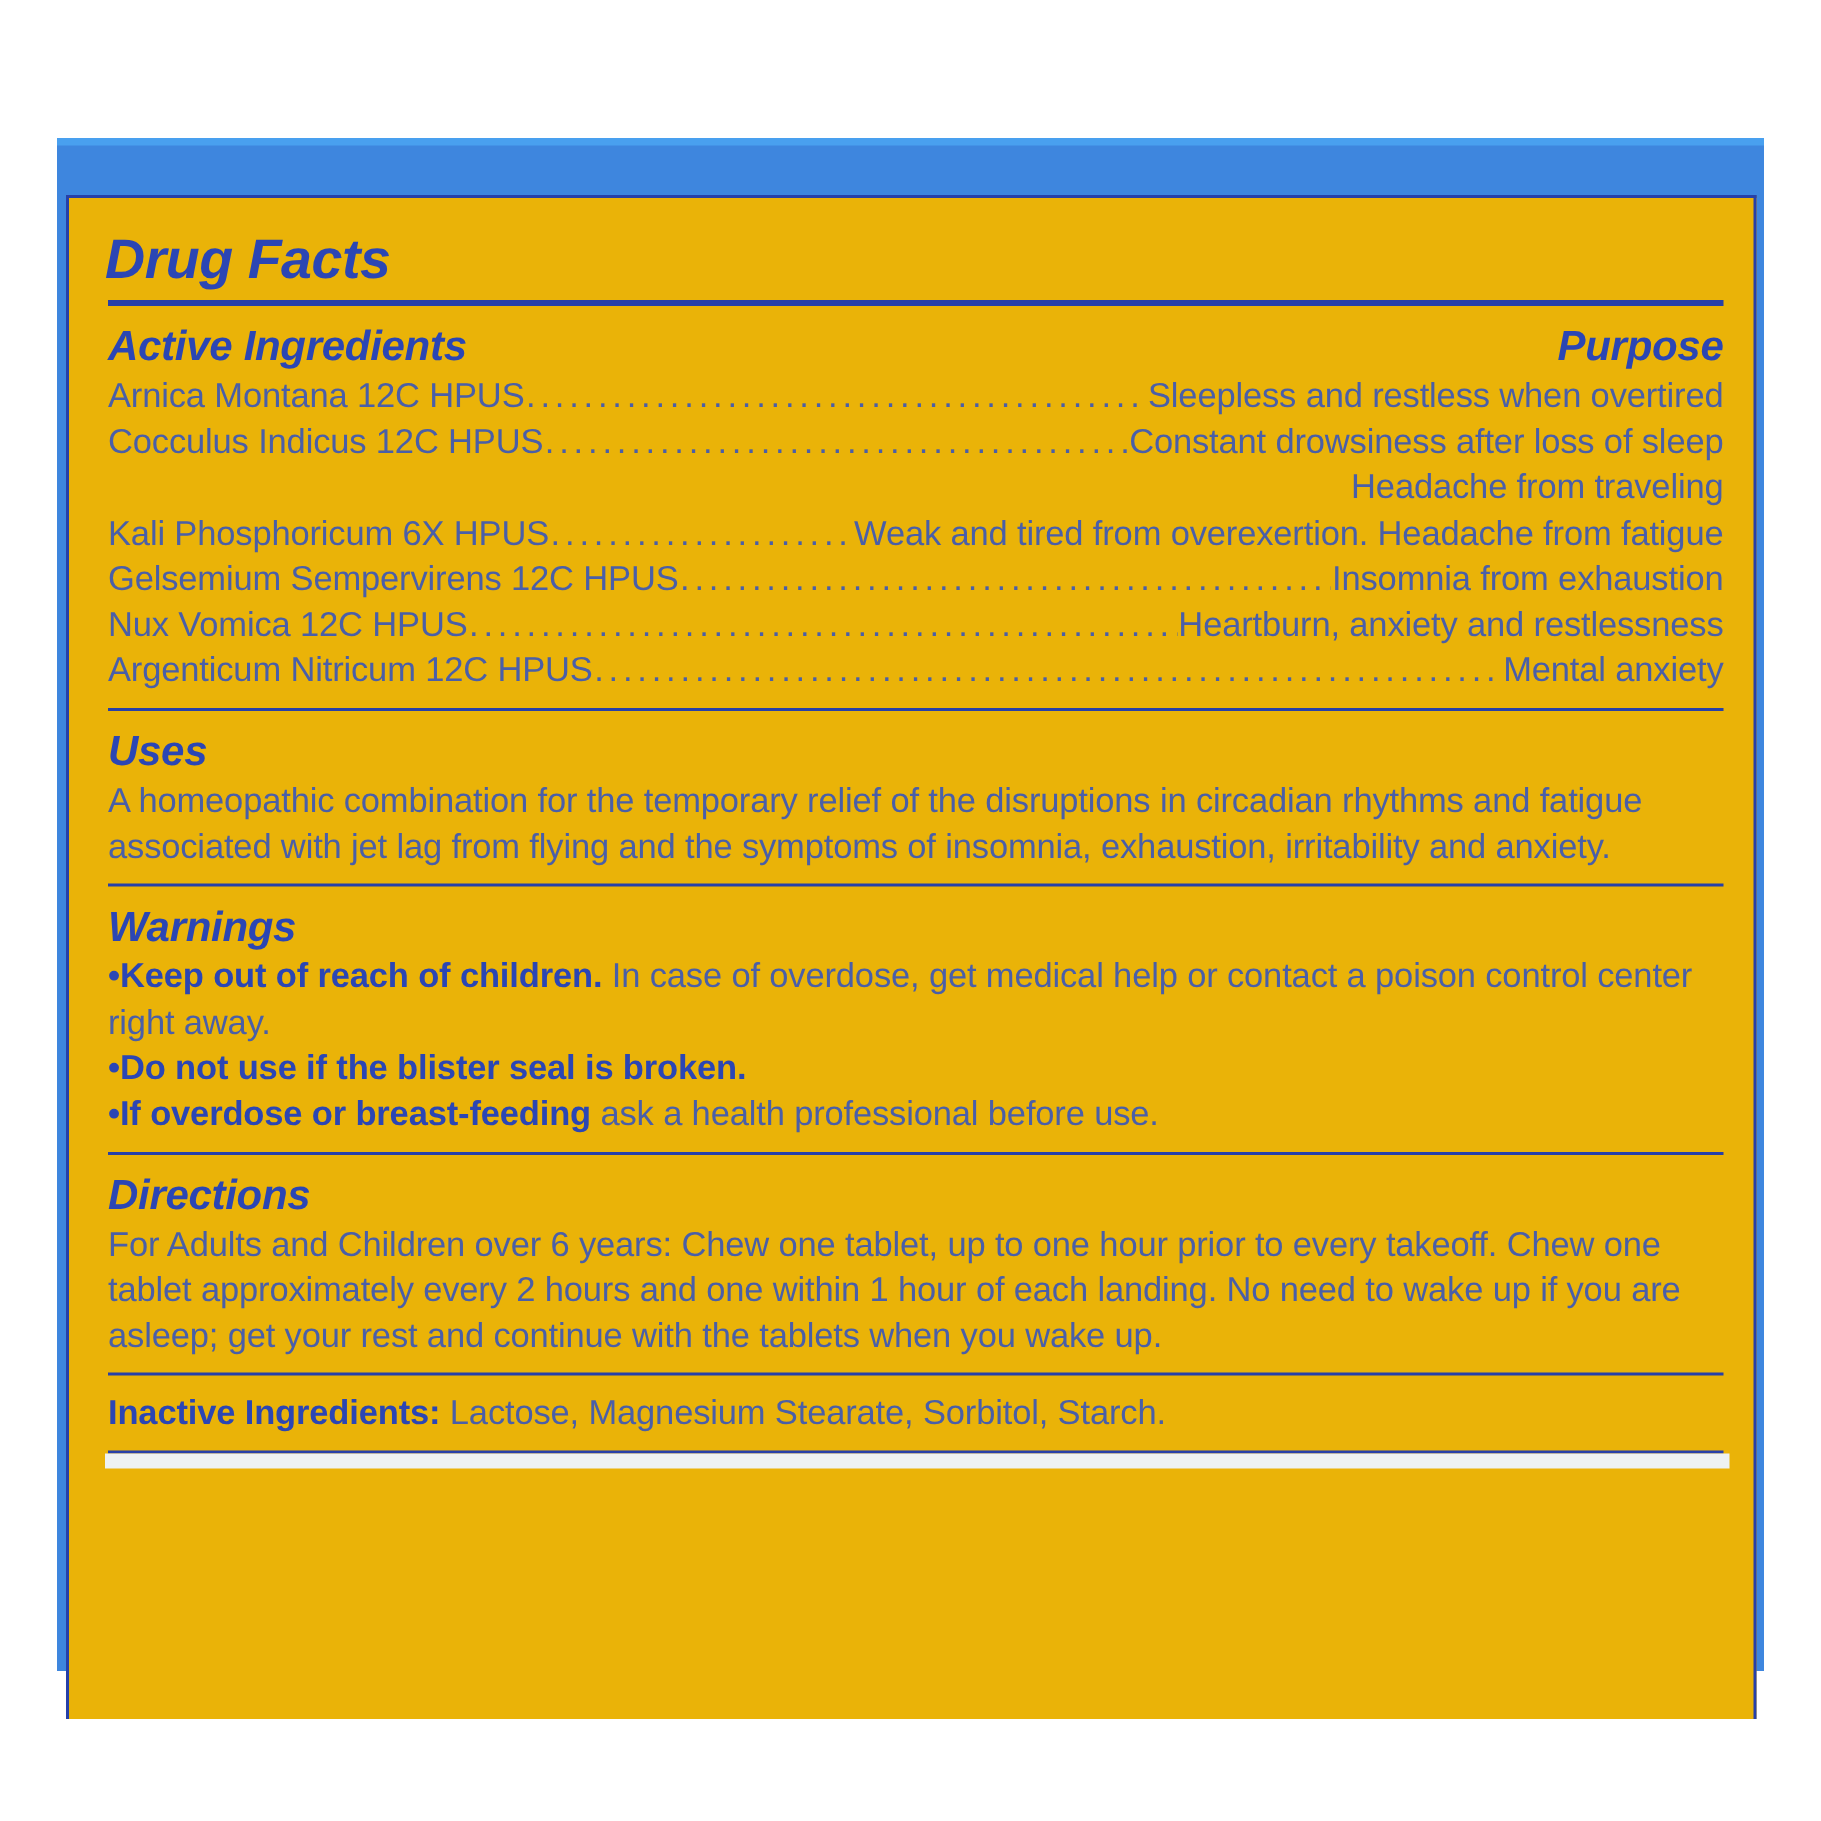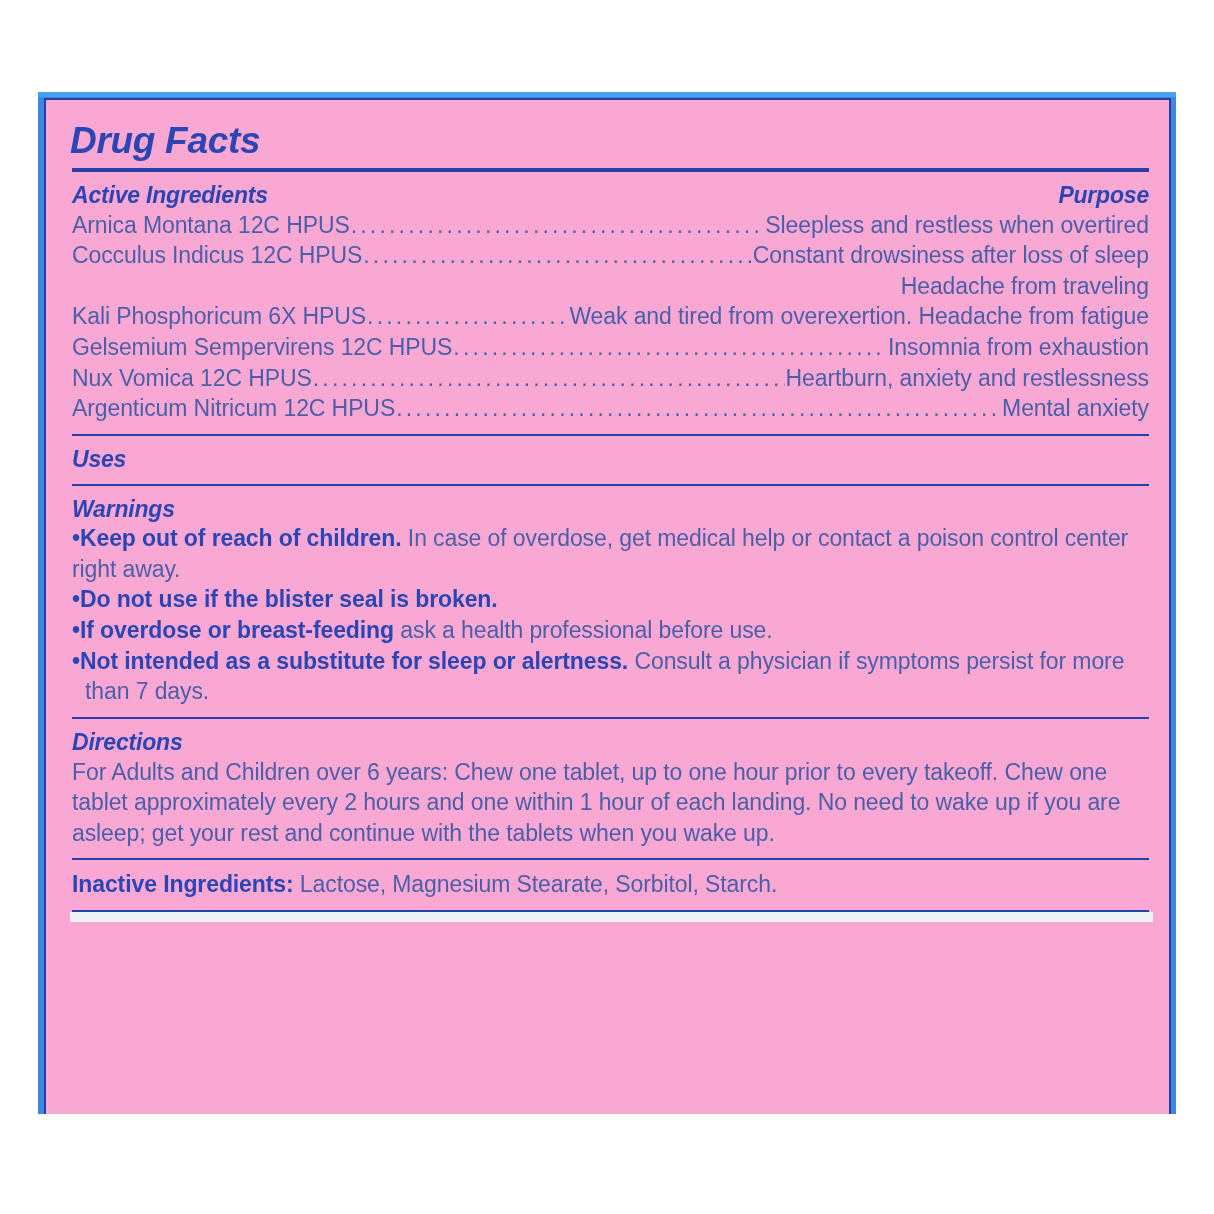--- a/index.html
+++ b/index.html
@@ -43,22 +43,23 @@
     background: #49a0ef;
   }
 
   
   #label-frame {
     position: relative;
     width: 100%;
     height: 100%;
     border: 2px solid #2740a8;
     border-bottom: none;
-    background: #f9a8d4;
+    background: #eab308;
     box-sizing: border-box;
+    margin-top: 32px;
   }
 
   
   #label-body {
     padding: 0 16px 0 24px;
     box-sizing: border-box;
     height: 100%;
   }
 
   
@@ -77,21 +78,21 @@
   }
 
   .section {
     padding: 9px 0 10px 0;
     border-bottom: 2px solid #2740a8;
     margin: 0 4px 0 2px;
   }
   .section.last { border-bottom: 2px solid #2740a8; }
 
   .heading {
-    font-size: 23px;
+    font-size: 28px;
     font-weight: bold;
     font-style: italic;
     color: #2b46b4;
     letter-spacing: -0.2px;
     line-height: 1.25;
   }
 
   .body-text {
     font-size: 23px;
     color: #4a5fa8;
@@ -212,40 +213,38 @@
 
           <div class="ai-row">
             <span class="ai-name">Argenticum Nitricum 12C HPUS</span>
             <span class="ai-dots">.......................................................................</span>
             <span class="ai-purpose">Mental anxiety</span>
           </div>
         </div>
 
         <div class="section">
           <div class="heading">Uses</div>
+          <div class="body-text">A homeopathic combination for the temporary relief of the disruptions in circadian rhythms and fatigue associated with jet lag from flying and the symptoms of insomnia, exhaustion, irritability and anxiety.</div>
         </div>
 
         <div class="section">
           <div class="heading">Warnings</div>
 
           <div class="bullet">
             <span class="lead">•</span><span class="lead">Keep out of reach of children.</span><span> In case of overdose, get medical help or contact a poison control center right away.</span>
           </div>
 
           <div class="bullet">
             <span class="lead">•</span><span class="lead">Do not use if the blister seal is broken.</span><span></span>
           </div>
 
           <div class="bullet">
             <span class="lead">•</span><span class="lead">If overdose or breast-feeding</span><span> ask a health professional before use.</span>
           </div>
 
-          <div class="bullet hang">
-            <span class="lead">•</span><span class="lead">Not intended as a substitute for sleep or alertness.</span><span> Consult a physician if symptoms persist for more than 7 days.</span>
-          </div>
         </div>
 
         <div class="section">
           <div class="heading">Directions</div>
           <div class="body-text">For Adults and Children over 6 years: Chew one tablet, up to one hour prior to every takeoff. Chew one tablet approximately every 2 hours and one within 1 hour of each landing. No need to wake up if you are asleep; get your rest and continue with the tablets when you wake up.</div>
         </div>
 
         <div class="section last">
           <div class="body-text"><span class="inline-label">Inactive Ingredients:</span><span> Lactose, Magnesium Stearate, Sorbitol, Starch.</span></div>
         </div>

